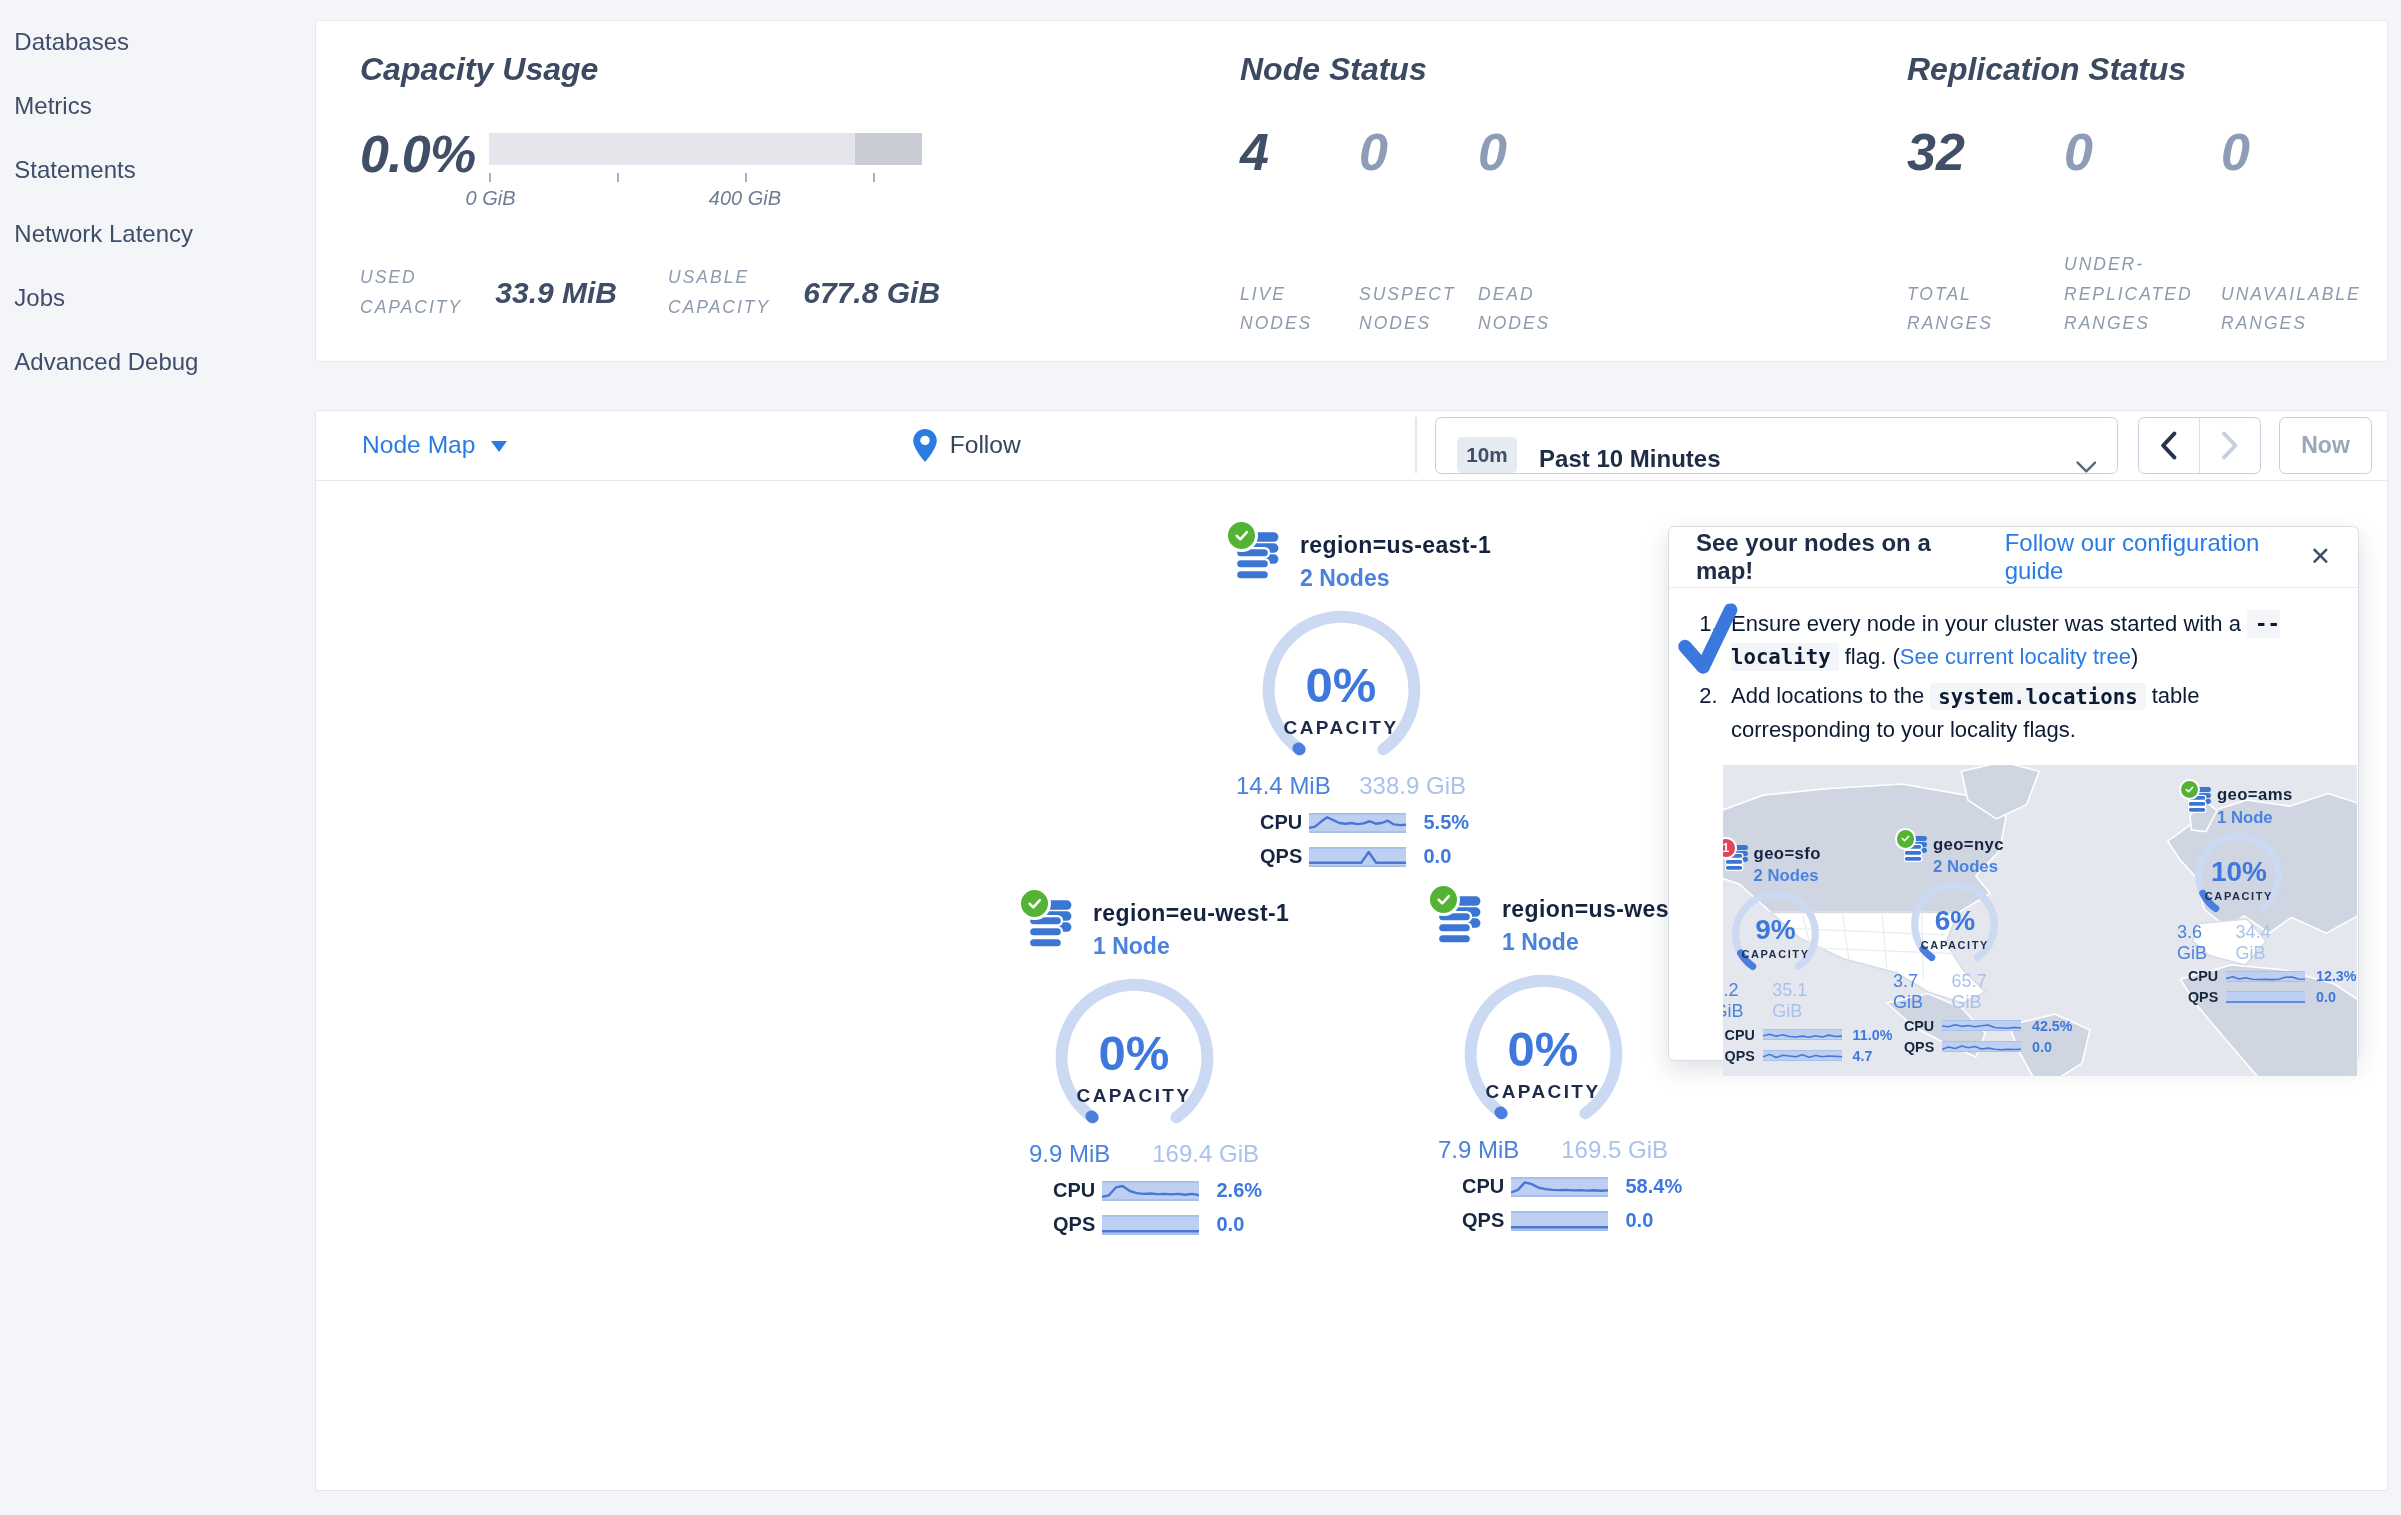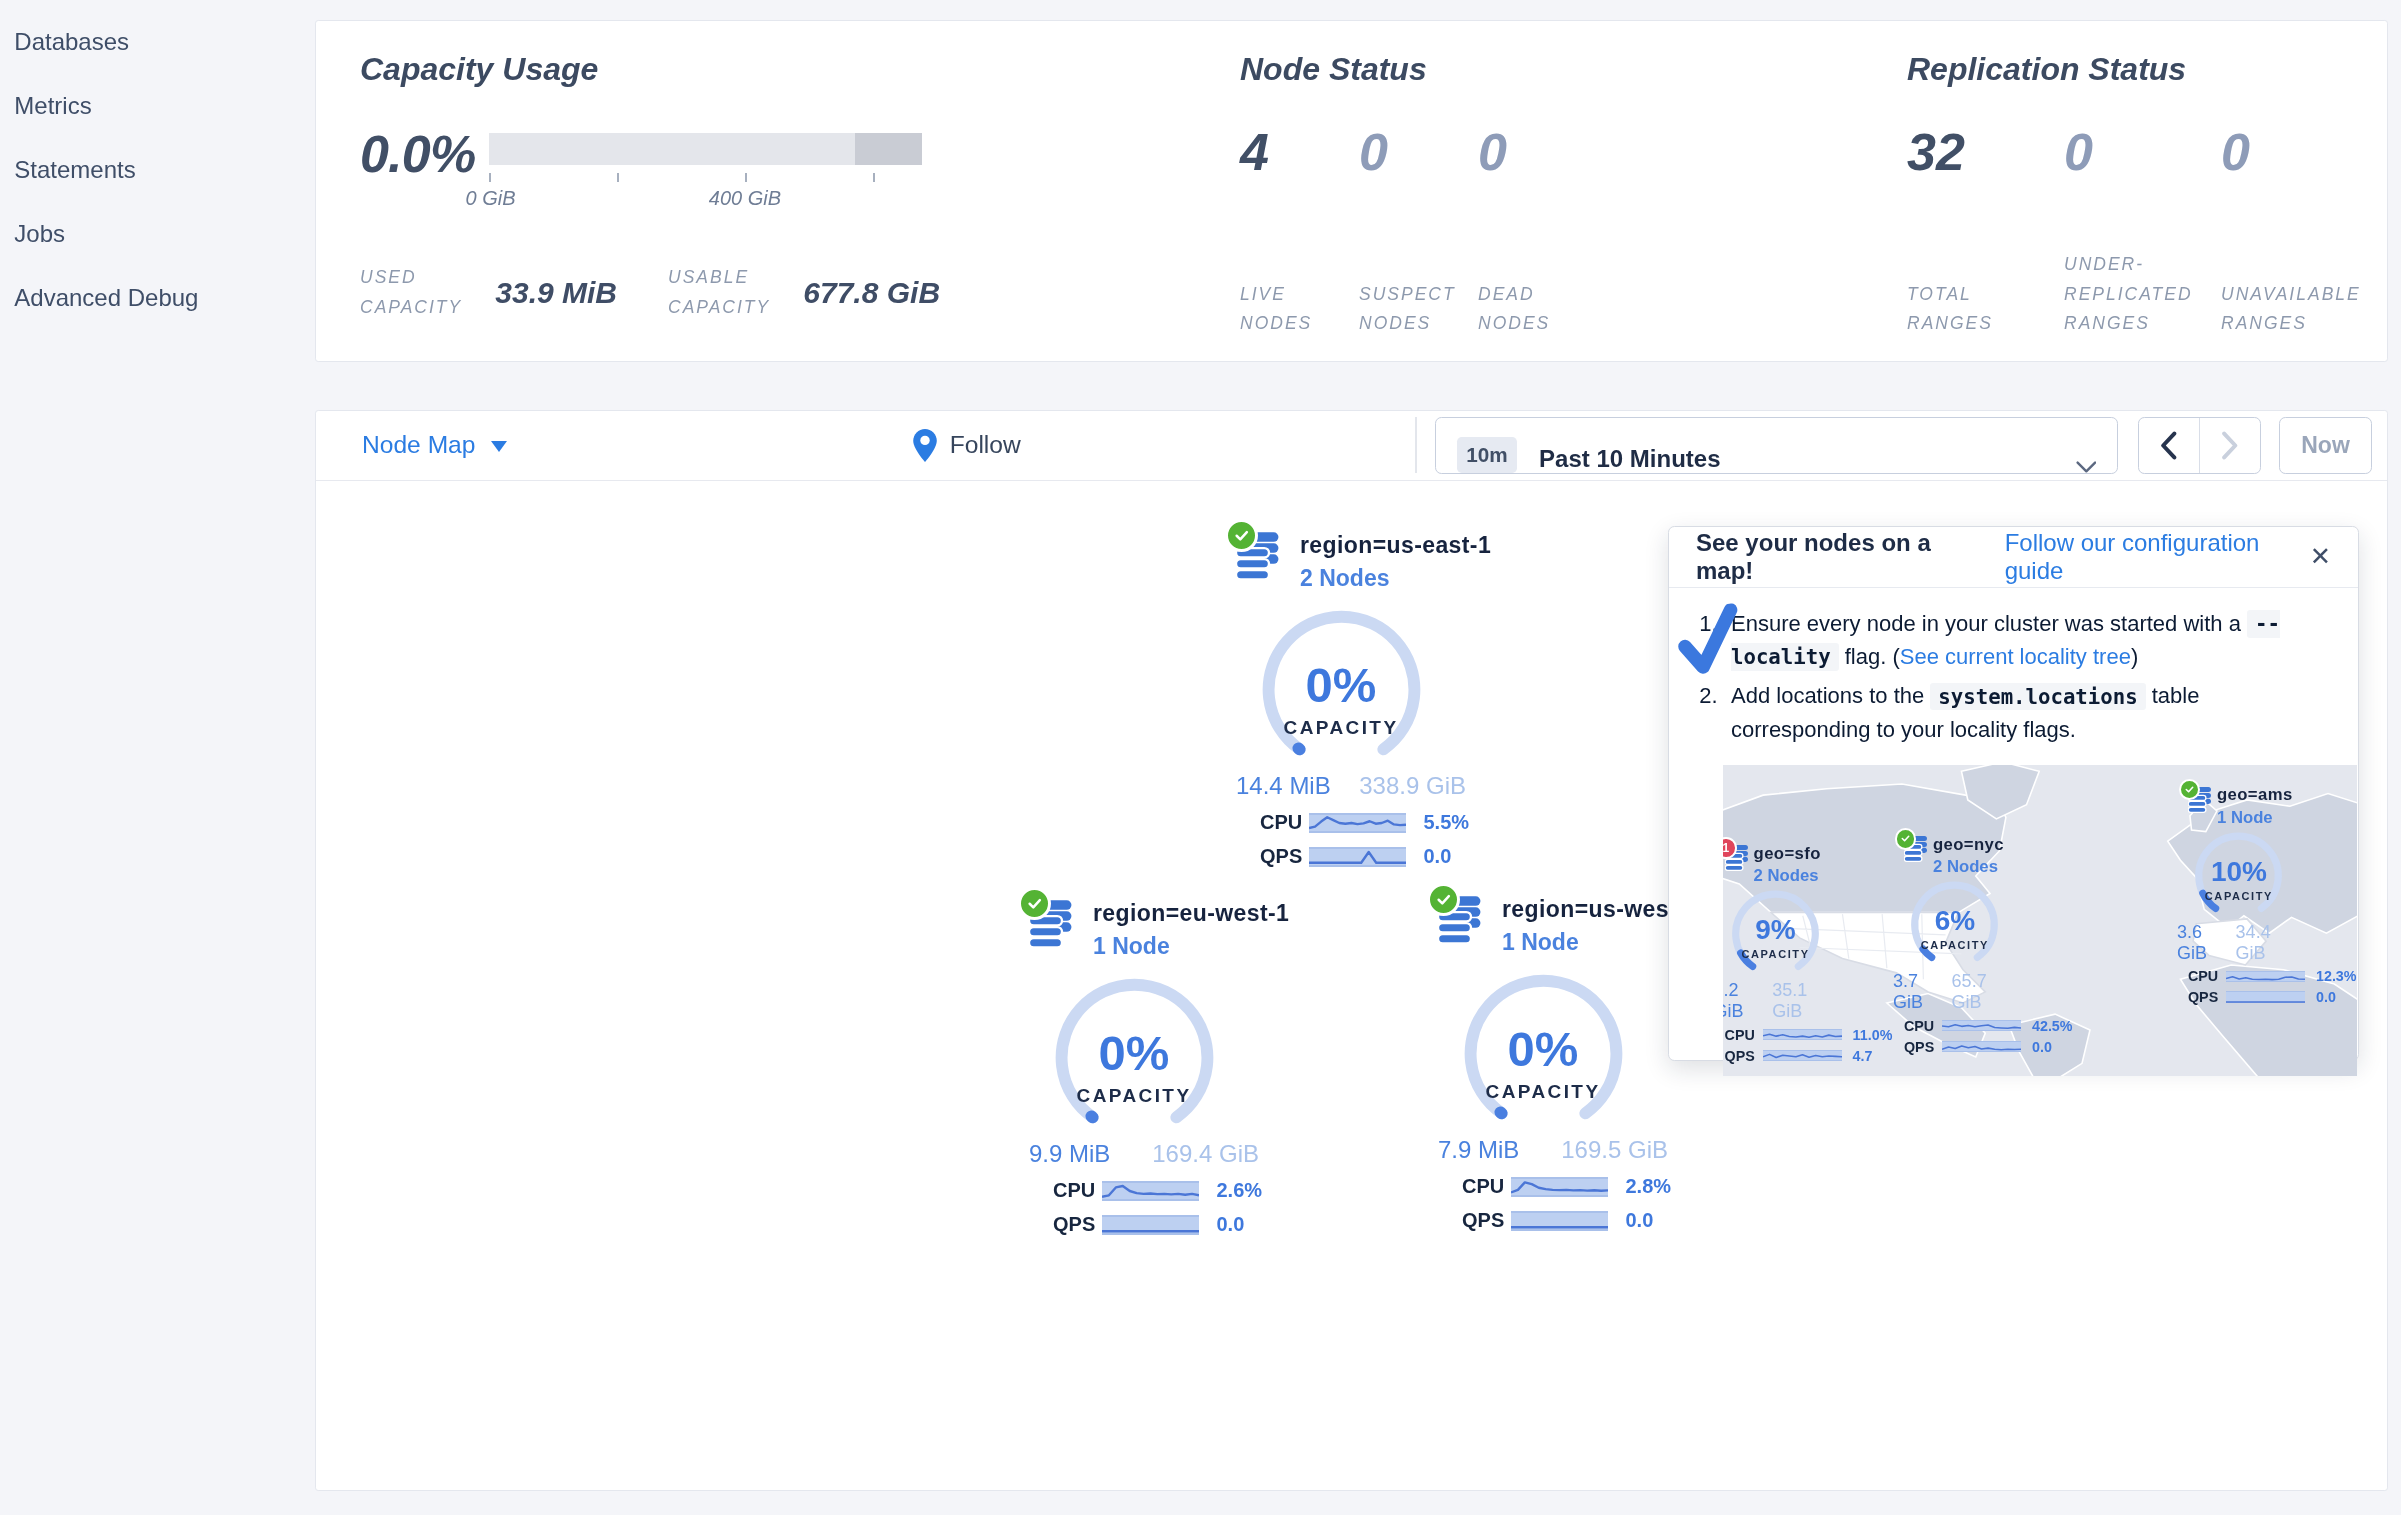--- a/index.html
+++ b/index.html
@@ -125,20 +125,21 @@
   .geo .sval{margin-left:11px;font-size:14.3px;}
 </style>
 </head>
 <body>
 
 <aside class="sidebar">
   <ul id="sidebar-list">
       <li>Databases</li>
       <li>Metrics</li>
       <li>Statements</li>
+      <li>Network Latency</li>
       <li>Jobs</li>
       <li>Advanced Debug</li>
     </ul>
 </aside>
 
 <section class="card summary-card">
 
   <div class="sec cap-sec">
     <div class="sec-title">Capacity Usage</div>
     <div class="cap-row">
@@ -353,21 +354,21 @@
           </svg><div class="gpct">0%</div><div class="gcap">CAPACITY</div></div>
         <div class="vals">
           <span class="used">7.9 MiB</span>
           <span class="total">169.5 GiB</span>
         </div>
         <div class="srow">
           <span class="slabel">CPU</span>
           <span class="spark"><svg width="97" height="16" viewBox="0 0 122 20">
               <polyline points="0.0,16.8 8.7,13.6 17.4,4.2 26.1,6.4 34.9,10.9 43.6,12.7 52.3,13.6 61.0,14.0 69.7,13.6 78.4,14.3 87.1,14.0 95.9,14.5 104.6,14.1 113.3,14.7 122.0,14.3" fill="none" stroke="#4b76d6" stroke-width="3" stroke-linejoin="round"></polyline>
             </svg></span>
-          <span class="sval">2.8%</span>
+          <span class="sval">58.4%</span>
         </div>
         <div class="srow">
           <span class="slabel">QPS</span>
           <span class="spark"><svg width="97" height="16" viewBox="0 0 122 20">
               <polyline points="0.0,17.9 9.4,17.9 18.8,17.9 28.2,17.9 37.5,17.9 46.9,17.9 56.3,17.9 65.7,17.9 75.1,17.9 84.5,17.9 93.8,17.9 103.2,17.9 112.6,17.9 122.0,17.9" fill="none" stroke="#4b76d6" stroke-width="3" stroke-linejoin="round"></polyline>
             </svg></span>
           <span class="sval">0.0</span>
         </div>
       </div>
     </div>

